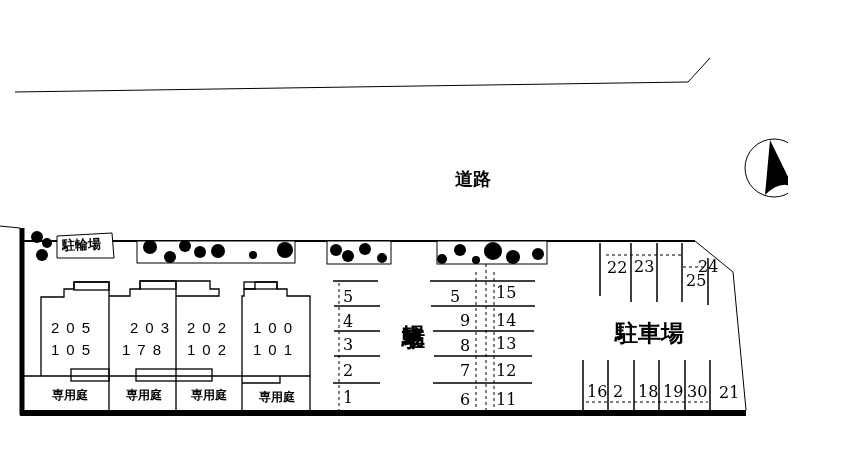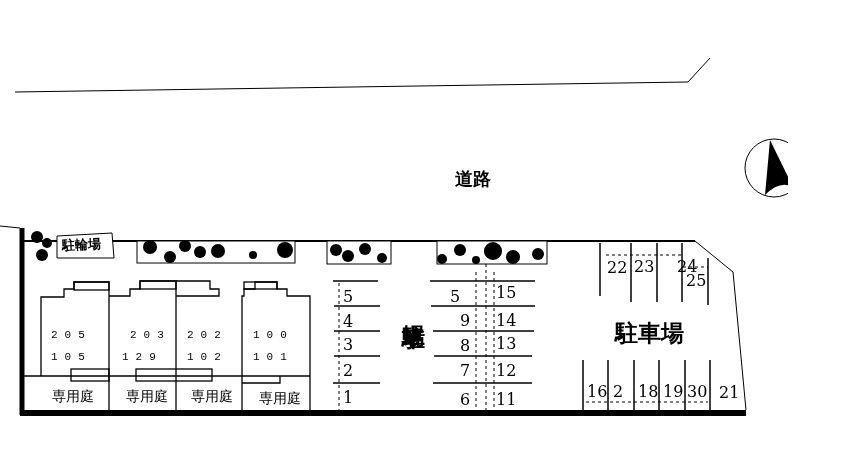--- a/index.html
+++ b/index.html
@@ -1,22 +1,22 @@
 <!DOCTYPE html>
 <html><head>
 <meta charset="utf-8">
 <style>
   html,body{margin:0;padding:0;background:#fff;}
   #map{position:relative;width:788px;height:456px;overflow:hidden;font-family:"DejaVu Sans",sans-serif;}
   svg{position:absolute;left:0;top:0;}
   .lbl{position:absolute;color:#000;white-space:nowrap;line-height:1;}
   .road{font-size:18px;font-weight:bold;}
   .num{font-family:"DejaVu Serif",serif;font-size:16px;}
-  .unit{font-family:Liberation Mono, monospace;font-size:11px;letter-spacing:7px;margin-top:10px;}
-  .garden{font-size:14px;font-weight:normal;text-align:right;}
+  .unit{font-family:Liberation Sans, sans-serif;font-size:15px;letter-spacing:7px;}
+  .garden{font-size:12px;font-weight:bold;text-align:right;}
   .pk{font-size:23px;font-weight:bold;}
 </style>
 </head>
 <body>
 
 <div id="map">
 <svg width="862" height="456">
 
   <polyline points="15,92 688,82 710,58" fill="none" stroke="#000" stroke-width="1"></polyline>
   <line x1="0" y1="226" x2="20" y2="228" stroke="#000" stroke-width="1"></line>
@@ -110,21 +110,21 @@
 
 <span class="lbl road" style="left:455px;top:170px">道路</span>
 <span class="lbl road" style="left:793px;top:325px;writing-mode:vertical-rl;">道路</span>
 <span class="lbl" style="left:62px;top:238px;font-size:13px;font-weight:bold;transform:rotate(-3deg)">駐輪場</span>
 <span class="lbl pk" style="left:402px;top:307px;writing-mode:vertical-rl;">駐車場</span>
 <span class="lbl pk" style="left:615px;top:322px">駐車場</span>
 
 <span class="lbl unit" style="left:51px;top:320px">205</span>
 <span class="lbl unit" style="left:51px;top:342px">105</span>
 <span class="lbl unit" style="left:130px;top:320px">203</span>
-<span class="lbl unit" style="left:122px;top:342px">129</span>
+<span class="lbl unit" style="left:122px;top:342px">178</span>
 <span class="lbl unit" style="left:187px;top:320px">202</span>
 <span class="lbl unit" style="left:187px;top:342px">102</span>
 <span class="lbl unit" style="left:253px;top:320px">100</span>
 <span class="lbl unit" style="left:253px;top:342px">101</span>
 <span class="lbl garden" style="left:52px;top:389px">専用庭</span>
 <span class="lbl garden" style="left:126px;top:389px">専用庭</span>
 <span class="lbl garden" style="left:191px;top:389px">専用庭</span>
 <span class="lbl garden" style="left:259px;top:391px">専用庭</span>
 
 <span class="lbl num" style="left:343px;top:289px">5</span>
@@ -137,21 +137,21 @@
 <span class="lbl num" style="left:460px;top:338px">8</span>
 <span class="lbl num" style="left:460px;top:363px">7</span>
 <span class="lbl num" style="left:460px;top:392px">6</span>
 <span class="lbl num" style="left:496px;top:285px">15</span>
 <span class="lbl num" style="left:496px;top:313px">14</span>
 <span class="lbl num" style="left:496px;top:336px">13</span>
 <span class="lbl num" style="left:496px;top:363px">12</span>
 <span class="lbl num" style="left:496px;top:392px">11</span>
 <span class="lbl num" style="left:607px;top:260px">22</span>
 <span class="lbl num" style="left:634px;top:259px">23</span>
-<span class="lbl num" style="left:677px;top:259px">24</span>
+<span class="lbl num" style="left:698px;top:259px">24</span>
 <span class="lbl num" style="left:686px;top:273px">25</span>
 <span class="lbl num" style="left:587px;top:384px">16</span>
 <span class="lbl num" style="left:613px;top:384px">2</span>
 <span class="lbl num" style="left:638px;top:384px">18</span>
 <span class="lbl num" style="left:663px;top:384px">19</span>
 <span class="lbl num" style="left:687px;top:384px">30</span>
 <span class="lbl num" style="left:719px;top:385px">21</span>
 <span class="lbl" style="left:745px;top:139px;width:58px;height:58px"></span>
 </div>
 

